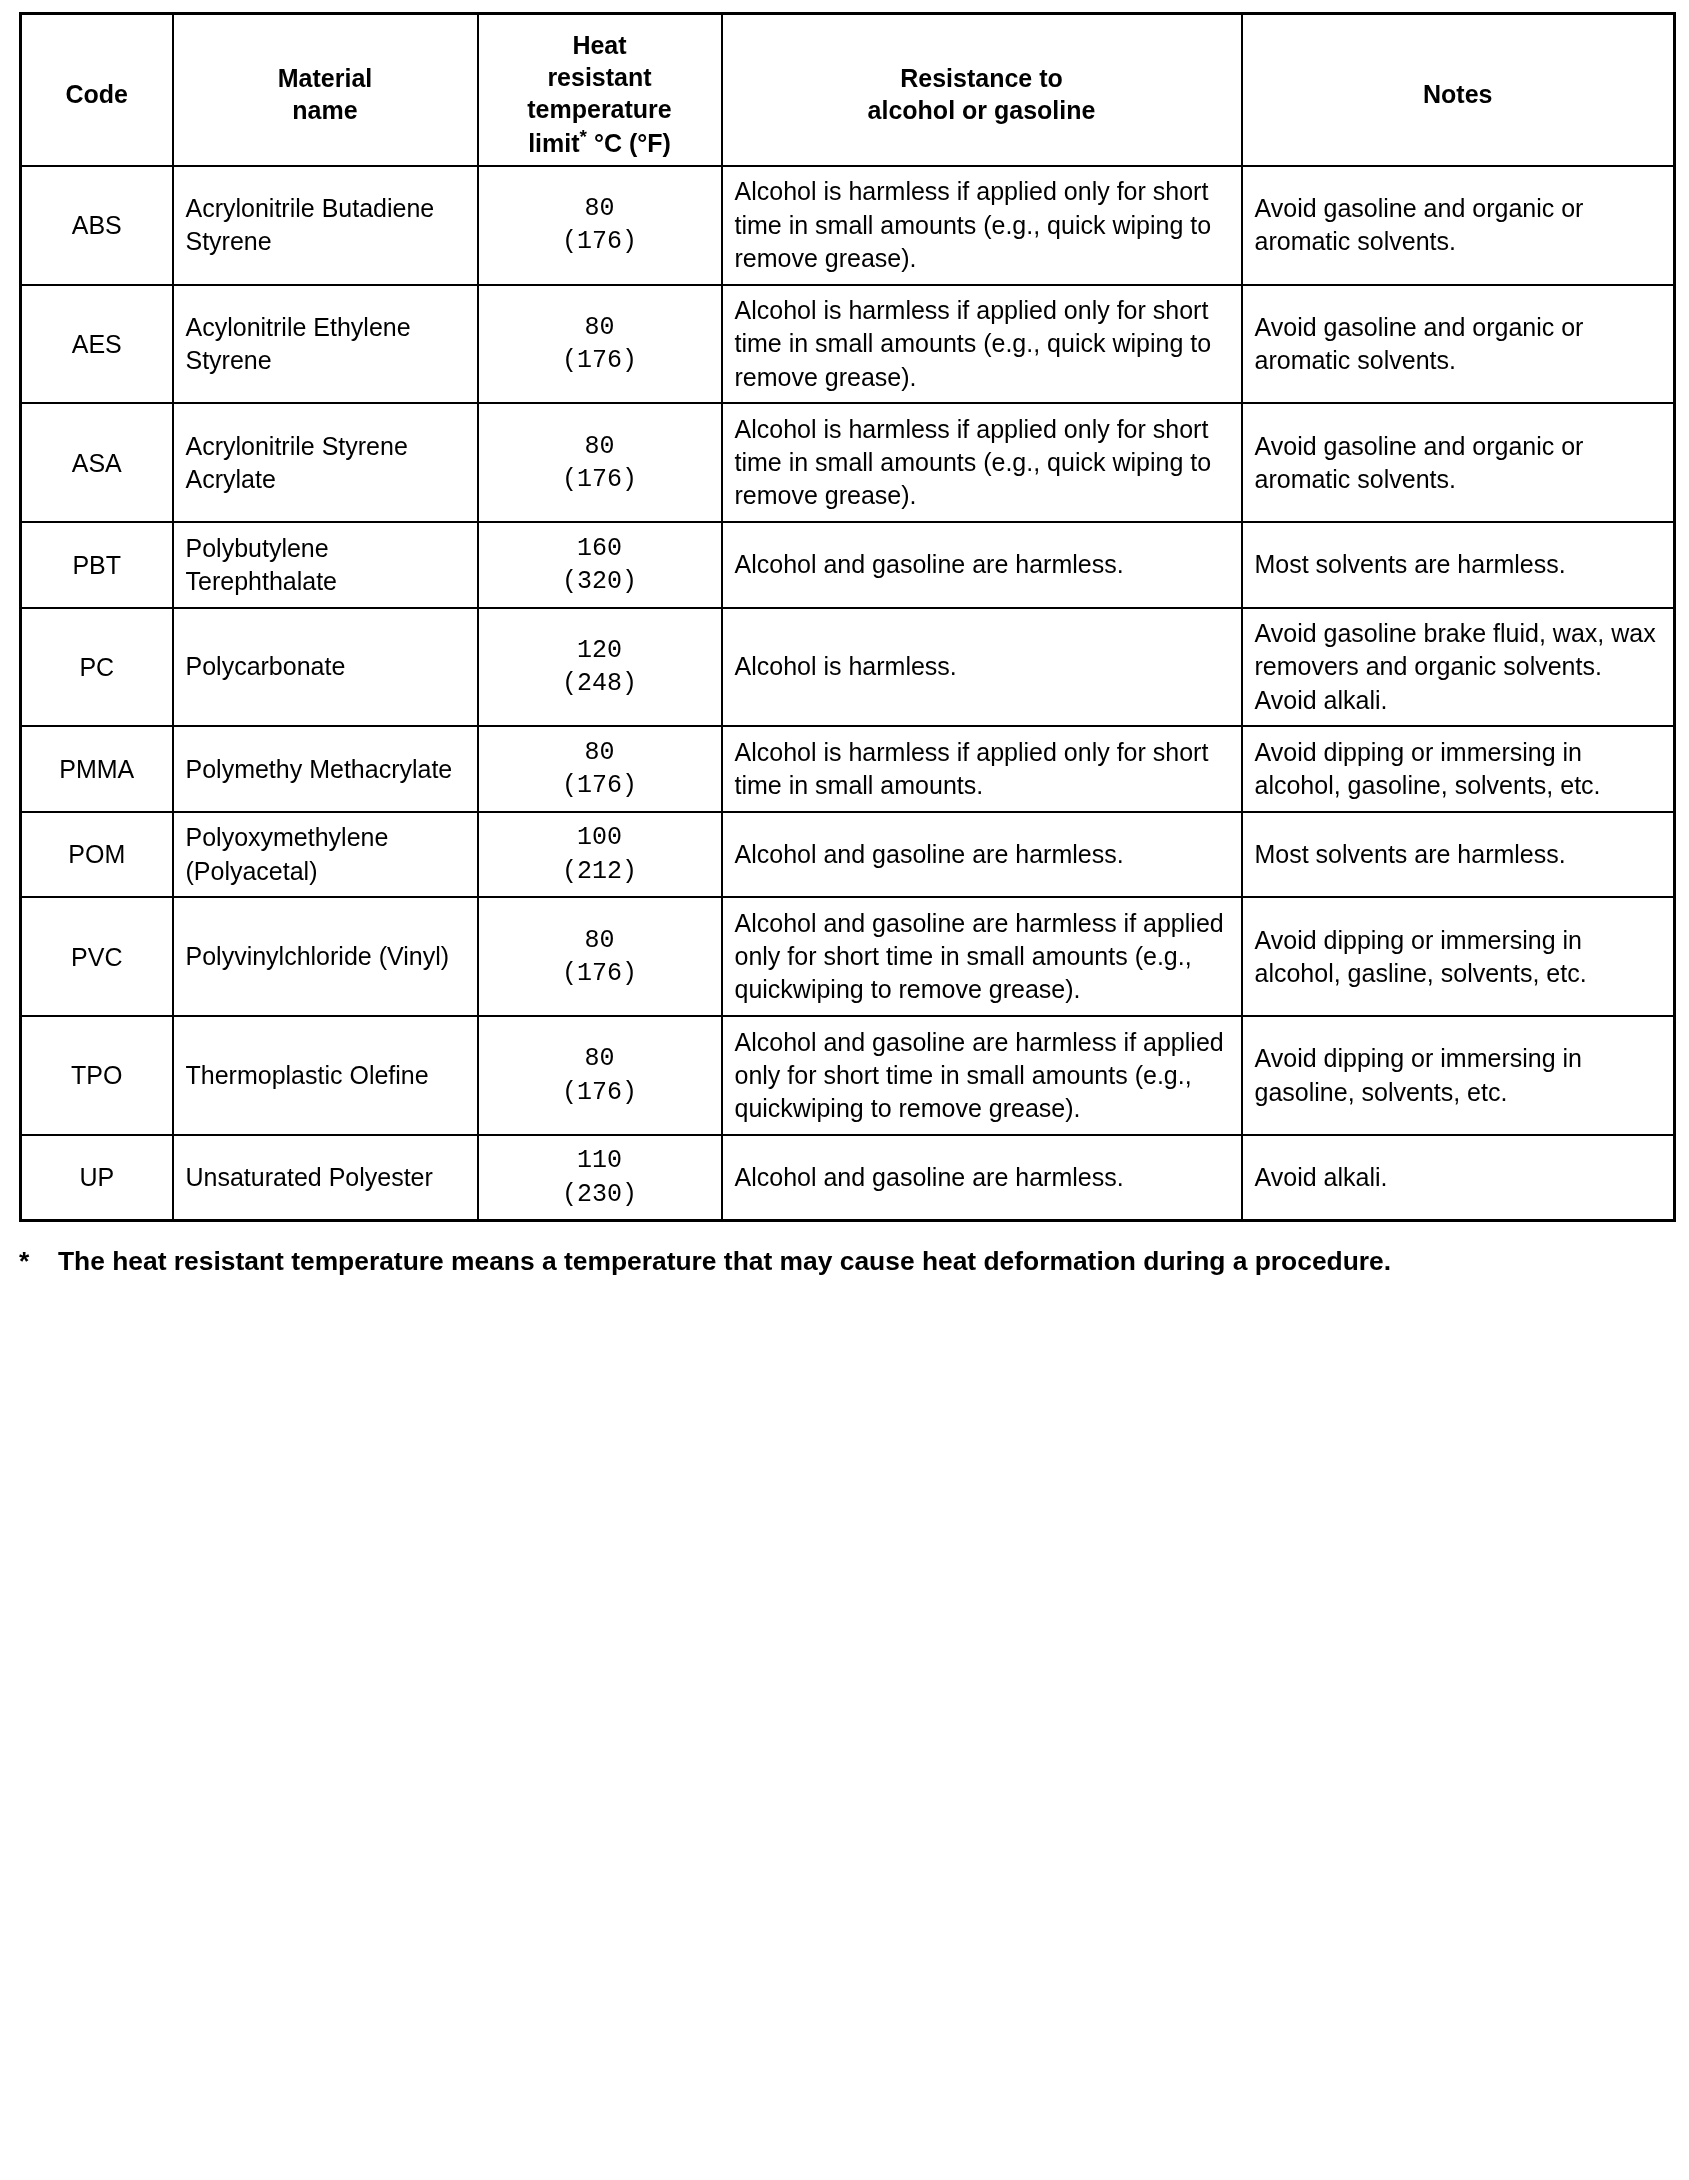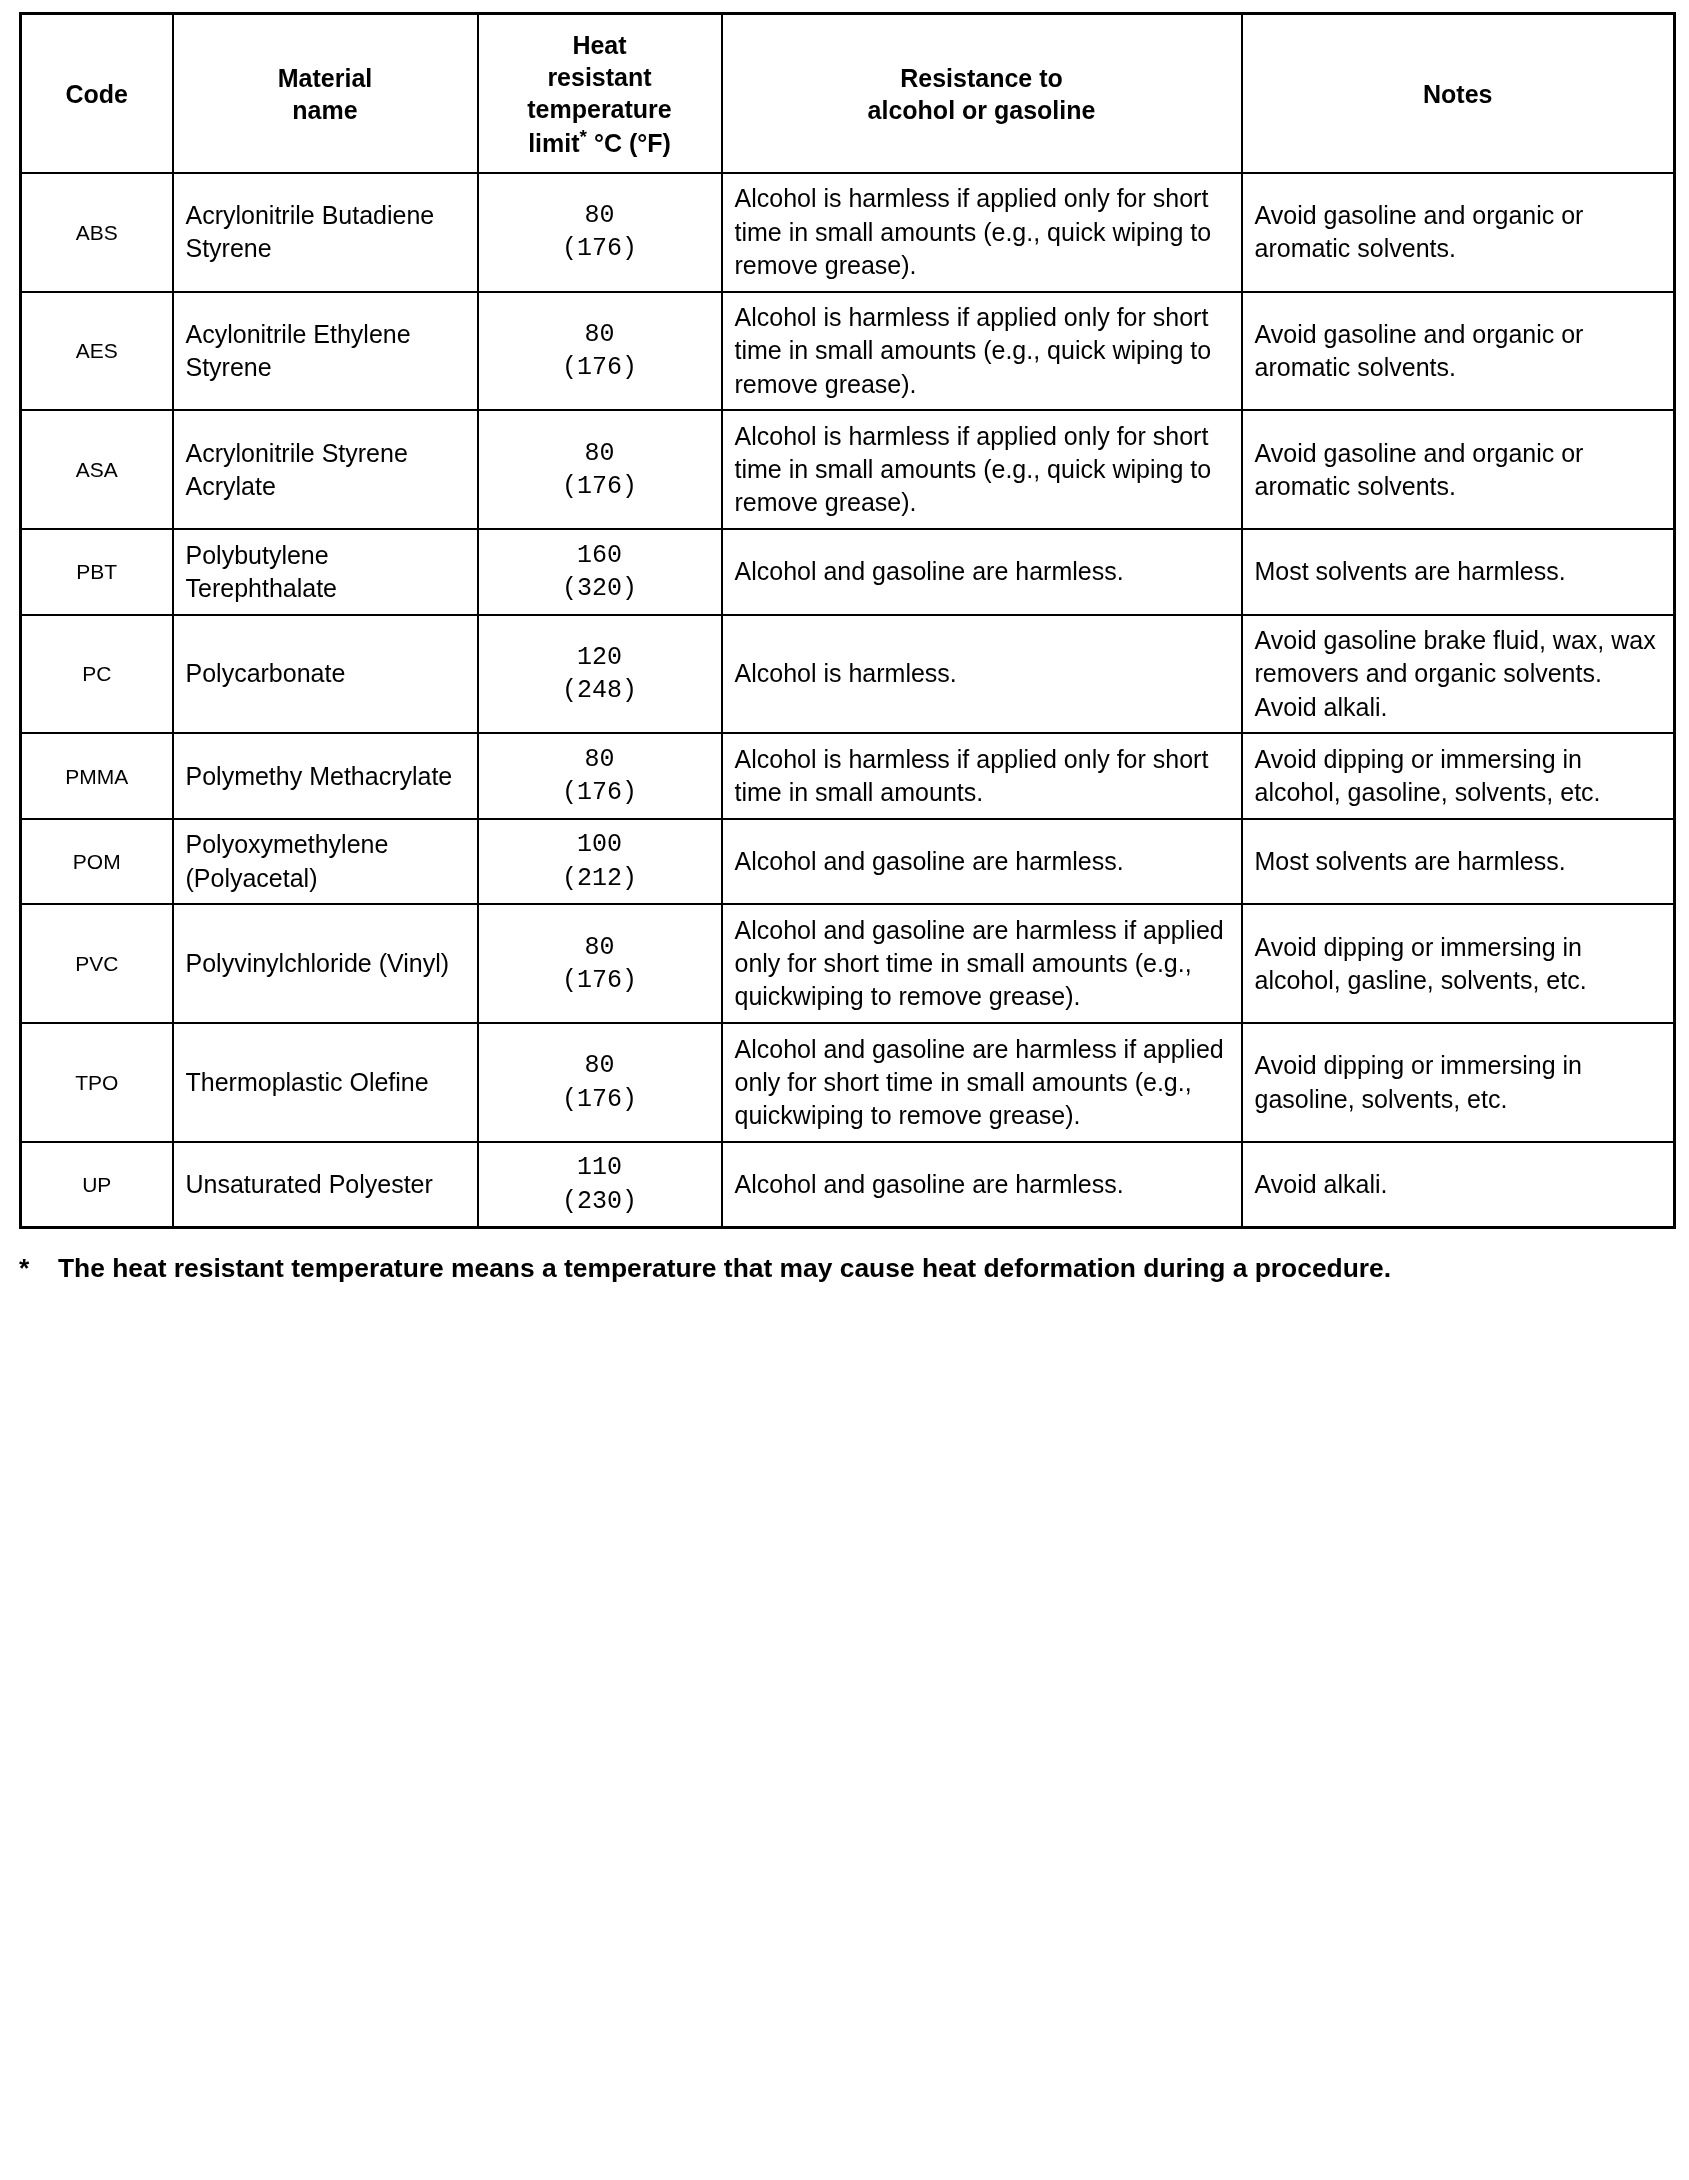--- a/index.html
+++ b/index.html
@@ -36,30 +36,30 @@
     vertical-align: middle;
     padding: 8.5px 12px;
     box-sizing: border-box;
   }
   table.materials thead th {
     font-size: 25px;
     font-weight: bold;
     text-align: center;
     line-height: 1.28;
     padding-top: 13.6px;
-    padding-bottom: 13px;
+    padding-bottom: 6px;
   }
   .hdr-temp-sup {
     font-size: 19px;
     vertical-align: super;
     font-weight: bold;
   }
   td.code {
     text-align: center;
-    font-size: 21px;
+    font-size: 25px;
     line-height: 1.3;
   }
   td.name,
   td.resist,
   td.notes {
     text-align: left;
     font-size: 25px;
     line-height: 1.33;
   }
   td.temp {

